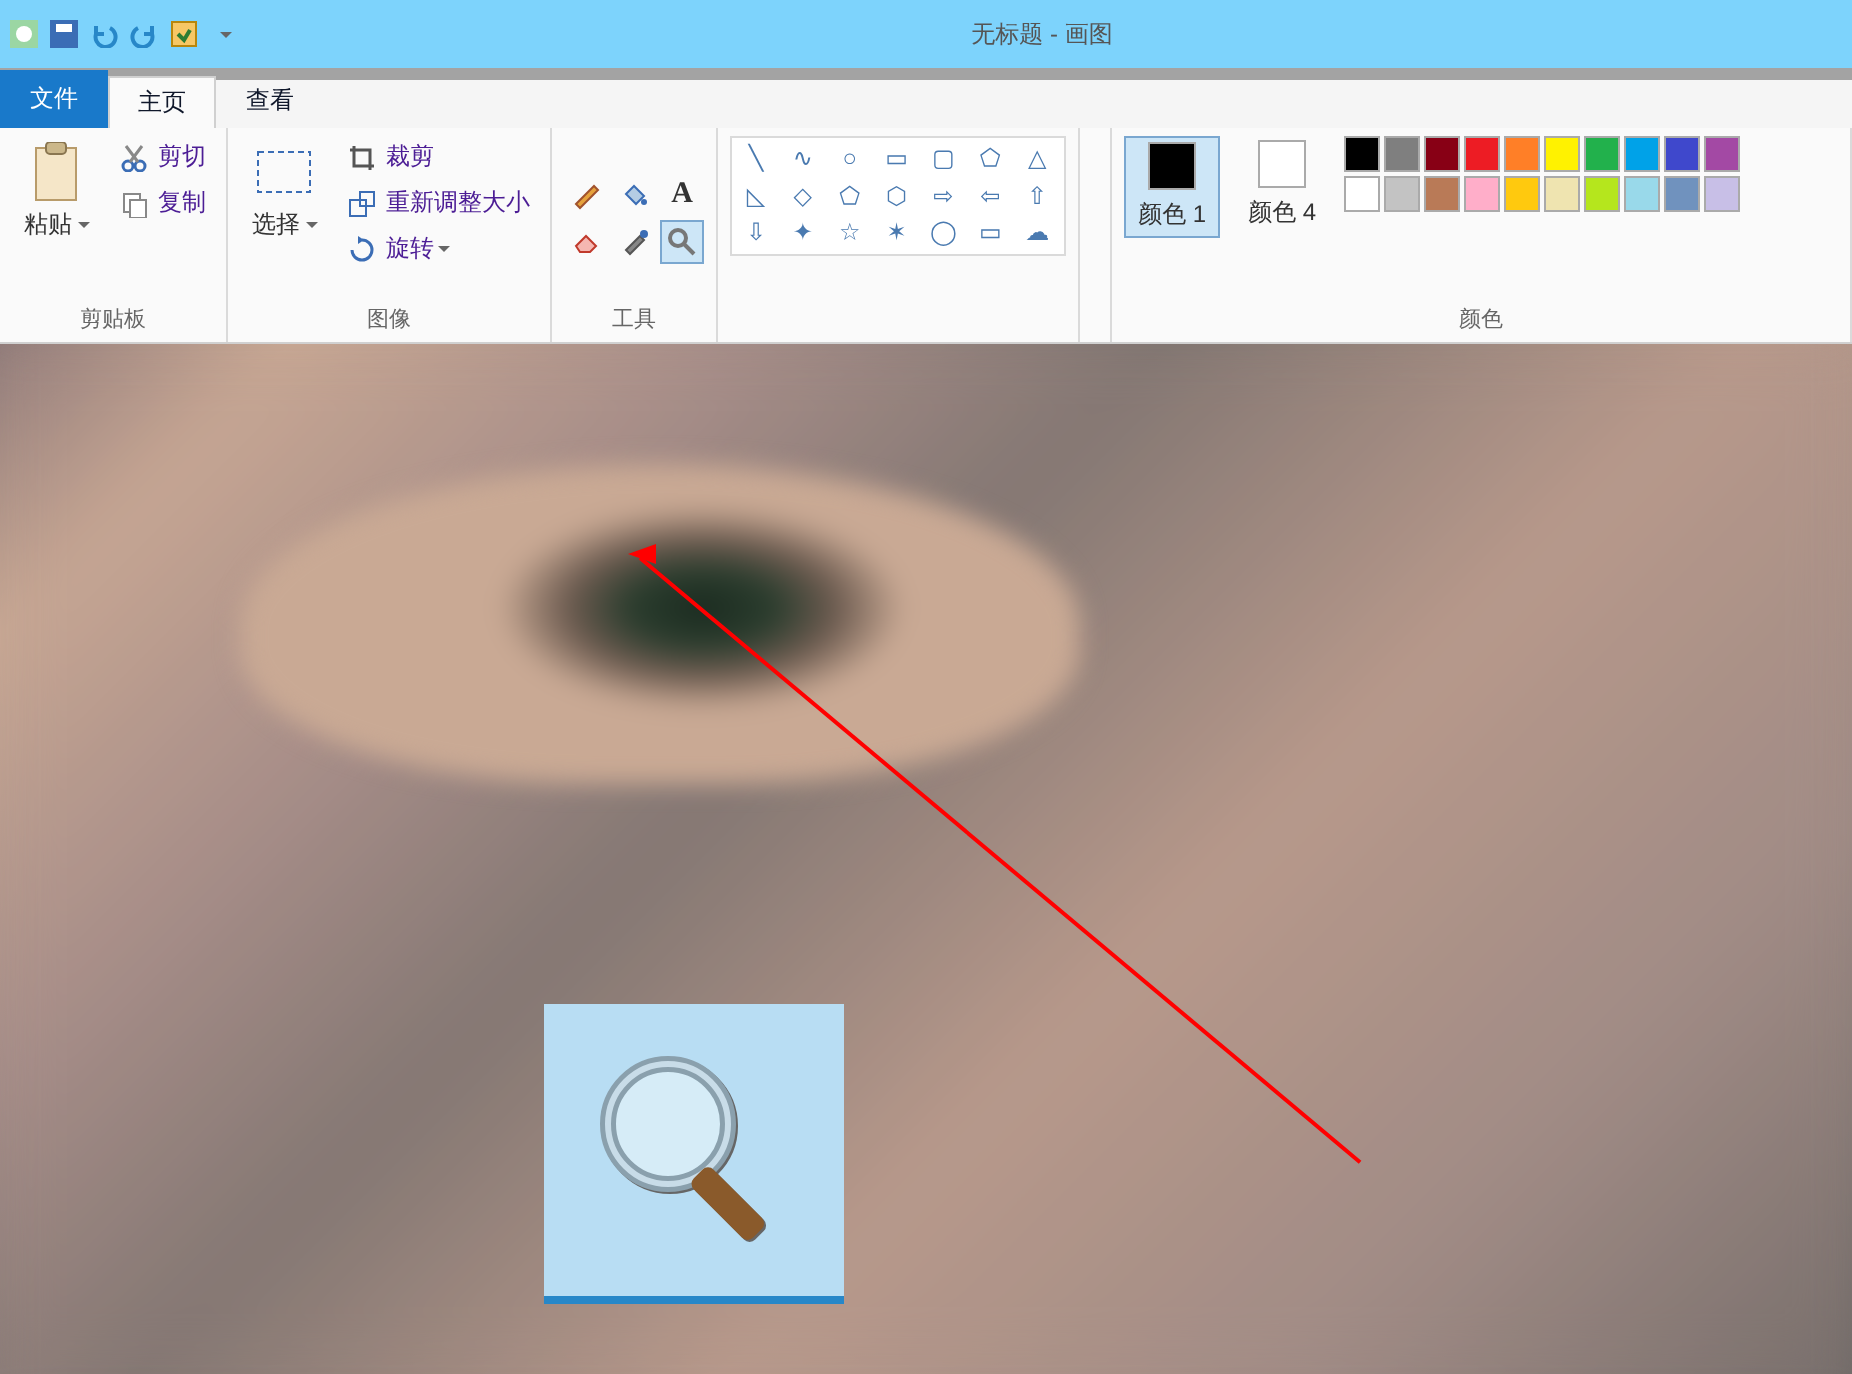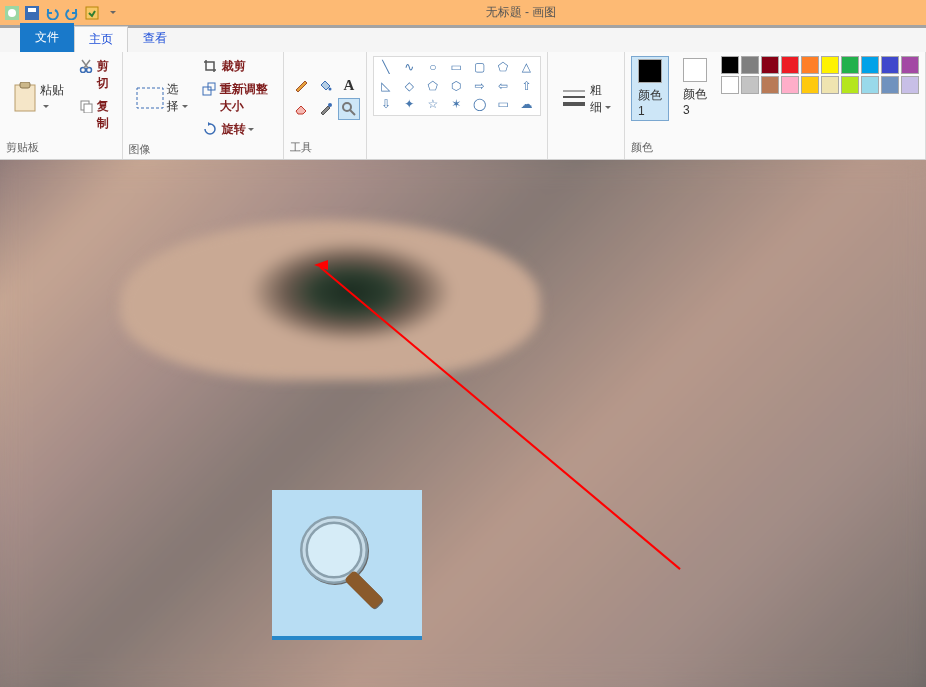--- a/index.html
+++ b/index.html
@@ -1,42 +1,42 @@
 <!DOCTYPE html>
 <html><head>
 <meta charset="utf-8">
 <style>
   * { box-sizing: border-box; margin: 0; padding: 0; }
   body { font-family: "Microsoft YaHei", "Segoe UI", sans-serif; font-size: 12px; background: #f0f0f0; width: 926px; height: 687px; overflow: hidden; }
   
   
-  .title-bar { height: 28px; background: #fdba74; display: flex; align-items: center; padding: 0 4px; border-bottom: 3px solid #a3a3a3; }
+  .title-bar { height: 40px; background: #7dd3fc; display: flex; align-items: center; padding: 0 4px; border-bottom: 6px solid #a3a3a3; }
   .qat { display: flex; gap: 4px; align-items: center; }
   .qat-icon { width: 16px; height: 16px; display: flex; align-items: center; justify-content: center; cursor: pointer; }
   .title-text { flex: 1; text-align: center; color: #555; font-size: 12px; }
   
   
   .tabs { height: 24px; background: #f5f5f5; display: flex; align-items: flex-end; padding-left: 0; }
-  .tab { padding: 4px 14px; font-size: 12px; color: #1d4ed8; cursor: pointer; border: 1px solid transparent; }
-  .tab-file { background: #1979ca; color: white; padding: 5px 14px; margin-left: 20px; }
+  .tab { padding: 4px 14px; font-size: 12px; color: #0f172a; cursor: pointer; border: 1px solid transparent; }
+  .tab-file { background: #1979ca; color: white; padding: 5px 14px; }
   .tab-active { background: #fafafa; border: 1px solid #d0d0d0; border-bottom: none; }
   
   
   .ribbon { height: 108px; background: #fafafa; border-bottom: 1px solid #d0d0d0; display: flex; }
   .group { border-right: 1px solid #dadada; padding: 4px 6px 2px 6px; display: flex; flex-direction: column; justify-content: space-between; }
   .group-content { display: flex; gap: 4px; flex: 1; }
-  .group-label { font-size: 11px; color: #666; padding: 2px 0; }
-  
-  .big-btn { display: flex; flex-direction: row; align-items: center; padding: 2px 6px; cursor: pointer; gap: 2px; }
+  .group-label { font-size: 11px; color: #666; text-align: center; padding: 2px 0; }
+  
+  .big-btn { display: flex; flex-direction: column; padding: 2px 6px; cursor: pointer; gap: 2px; }
   .big-icon { width: 32px; height: 32px; display: flex; align-items: center; justify-content: center; }
   .btn-label { font-size: 12px; color: #333; }
   .btn-label-arrow::after { content: ""; display: inline-block; border-top: 3px solid #666; border-left: 3px solid transparent; border-right: 3px solid transparent; margin-left: 3px; vertical-align: middle; }
   
   .small-btn-col { display: flex; flex-direction: column; gap: 2px; }
-  .small-btn { display: flex; align-items: flex-start; gap: 4px; padding: 2px 4px; cursor: pointer; font-size: 12px; color: #7f1d1d; font-weight: bold; }
+  .small-btn { display: flex; align-items: flex-end; gap: 4px; padding: 2px 4px; cursor: pointer; font-size: 12px; color: #4c1d95; }
   .small-icon { width: 16px; height: 16px; display: flex; align-items: center; justify-content: center; }
   .arrow::after { content: ""; display: inline-block; border-top: 3px solid #666; border-left: 3px solid transparent; border-right: 3px solid transparent; margin-left: 2px; vertical-align: middle; }
   
   .tools-grid { display: grid; grid-template-columns: repeat(3, 22px); grid-template-rows: repeat(2, 22px); gap: 2px; }
   .tool-cell { width: 22px; height: 22px; display: flex; align-items: center; justify-content: center; cursor: pointer; border: 1px solid transparent; }
   .tool-cell.selected { background: #cde6f7; border: 1px solid #7aa7d0; }
   
   .shapes-panel { display: flex; gap: 4px; }
   .shapes-gallery { width: 168px; height: 60px; border: 1px solid #dadada; background: white; display: grid; grid-template-columns: repeat(7, 1fr); grid-template-rows: repeat(3, 1fr); padding: 2px; gap: 2px; }
   .shape-cell { width: 20px; height: 16px; display: flex; align-items: center; justify-content: center; color: #4a7ab0; cursor: pointer; }
@@ -246,44 +246,32 @@
           <div class="shape-cell">✶</div>
           <div class="shape-cell">◯</div>
           <div class="shape-cell">▭</div>
           <div class="shape-cell">☁</div>
         </div>
       </div>
     </div>
   </div>
 
   <div class="group">
-    <div class="group-content">
-      <div class="big-btn">
-        <span class="big-icon">
-            <svg width="28" height="26">
-              <line x1="3" y1="5" x2="25" y2="5" stroke="#555" stroke-width="1"></line>
-              <line x1="3" y1="11" x2="25" y2="11" stroke="#555" stroke-width="2"></line>
-              <line x1="3" y1="18" x2="25" y2="18" stroke="#555" stroke-width="4"></line>
-            </svg>
-          </span>
-        <span class="btn-label btn-label-arrow">粗细</span>
-      </div>
-    </div>
     <div class="group-label">&nbsp;</div>
   </div>
 
   <div class="group" style="flex:1">
     <div class="group-content" style="align-items:flex-start;gap:8px">
       <div class="color-well selected">
         <div class="swatch-big" id="c1-swatch" style="background: rgb(0, 0, 0);"></div>
         <span class="btn-label" style="margin-top:4px">颜色 1</span>
       </div>
       <div class="color-well">
         <div class="swatch-big" id="c2-swatch" style="background: rgb(255, 255, 255);"></div>
-        <span class="btn-label" style="margin-top:4px">颜色 3</span>
+        <span class="btn-label" style="margin-top:4px">颜色 4</span>
       </div>
       <div class="palette" id="palette">
           <div class="swatch" style="background: rgb(0, 0, 0);"></div>
           <div class="swatch" style="background: rgb(127, 127, 127);"></div>
           <div class="swatch" style="background: rgb(136, 0, 21);"></div>
           <div class="swatch" style="background: rgb(237, 28, 36);"></div>
           <div class="swatch" style="background: rgb(255, 127, 39);"></div>
           <div class="swatch" style="background: rgb(255, 242, 0);"></div>
           <div class="swatch" style="background: rgb(34, 177, 76);"></div>
           <div class="swatch" style="background: rgb(0, 162, 232);"></div>

